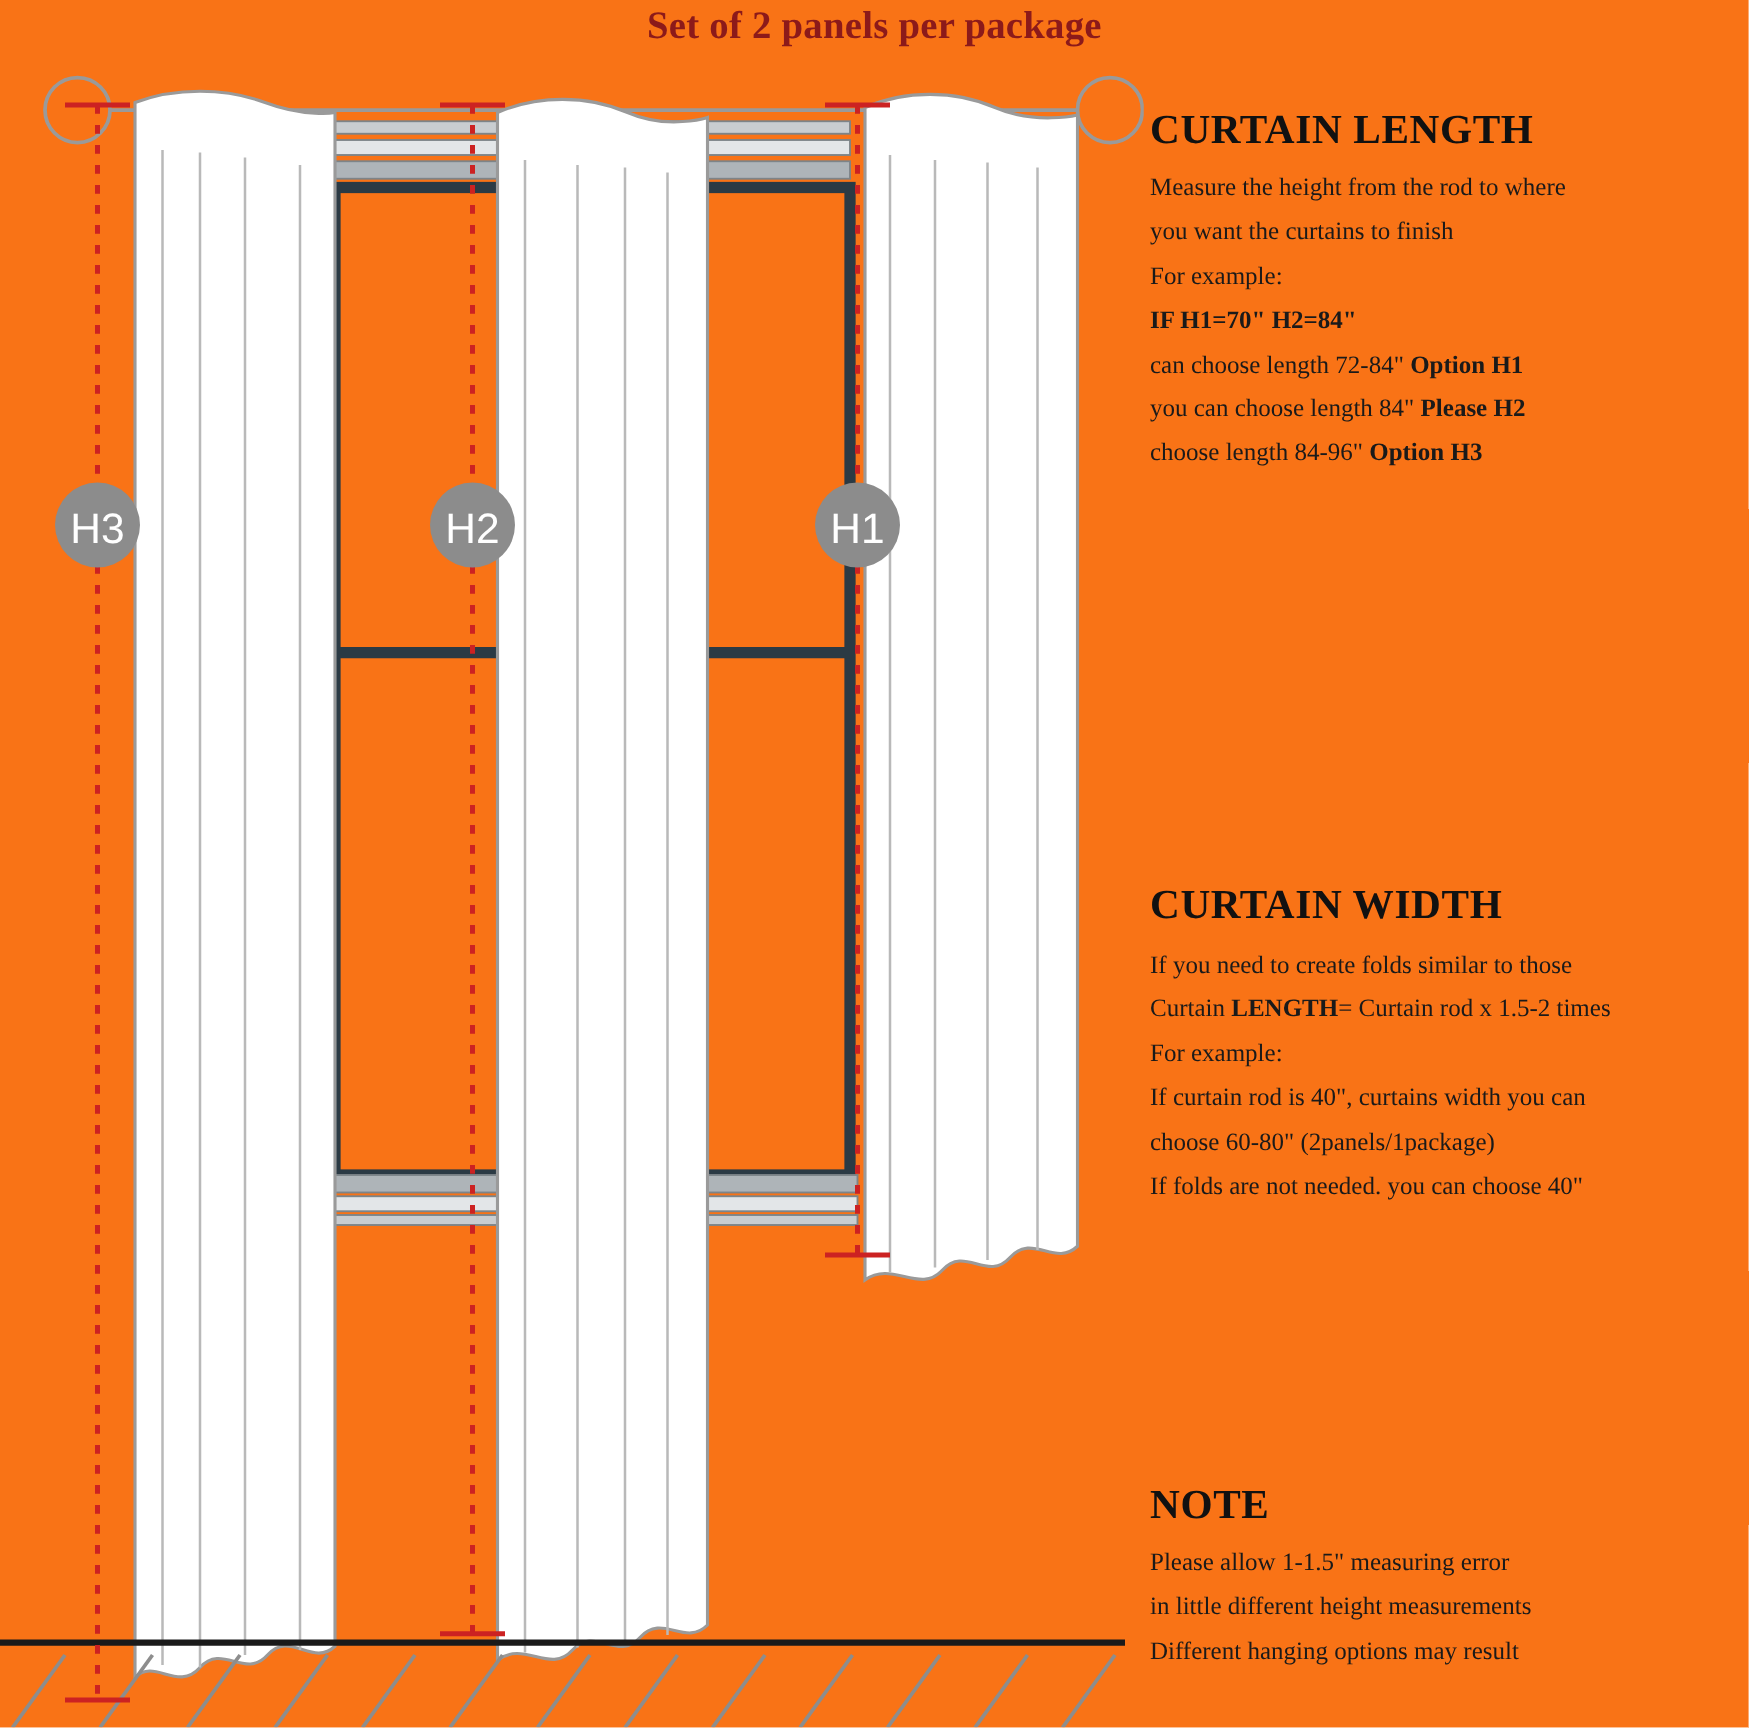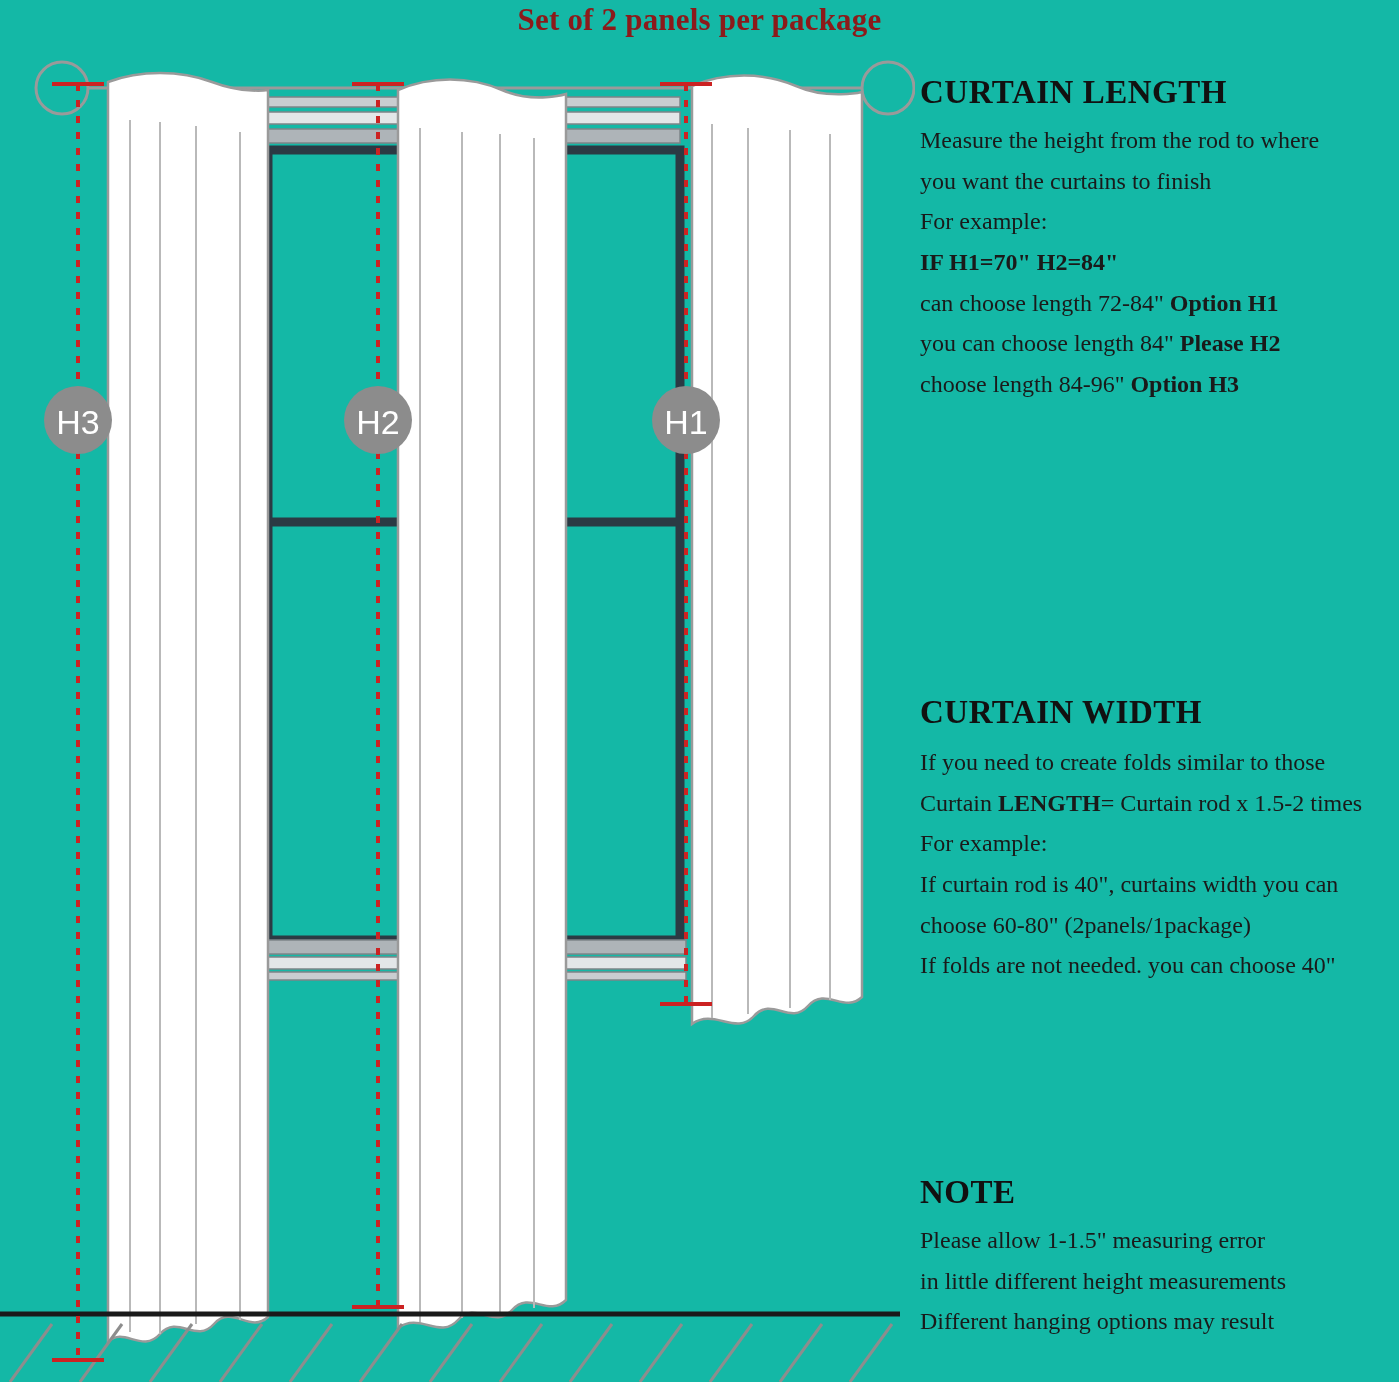--- a/index.html
+++ b/index.html
@@ -4,21 +4,21 @@
 <style>
   html, body {
     margin: 0;
     padding: 0;
     background: #ffffff;
   }
   #page {
     position: relative;
     width: 1399px;
     height: 1382px;
-    background: #14b8a6;
+    background: #f97316;
     overflow: hidden;
     font-family: "Liberation Serif", serif;
   }
   #banner {
     position: absolute;
     top: 0;
     left: 0;
     width: 1399px;
     height: 42px;
     text-align: center;
@@ -47,25 +47,25 @@
     top: 70px;
     width: 479px;
     height: 1312px;
   }
   .sec-title {
     font-family: "Liberation Serif", serif;
     font-size: 33px;
     font-weight: bold;
     color: #111111;
     letter-spacing: 0.5px;
-    margin: 4px 0 14px 0;
+    margin: 16px 0 14px 0;
   }
   .sec-body p {
     font-family: "Liberation Serif", serif;
-    font-size: 24px;
+    font-size: 20px;
     color: #1a1a1a;
     margin: 0 0 9px 0;
     line-height: 1.32;
   }
   .sec-body b {
     font-weight: bold;
   }
   #sec-length { position: absolute; left: 0; top: 0; width: 479px; }
   #sec-width  { position: absolute; left: 0; top: 620px; width: 479px; }
   #sec-note   { position: absolute; left: 0; top: 1100px; width: 479px; }

